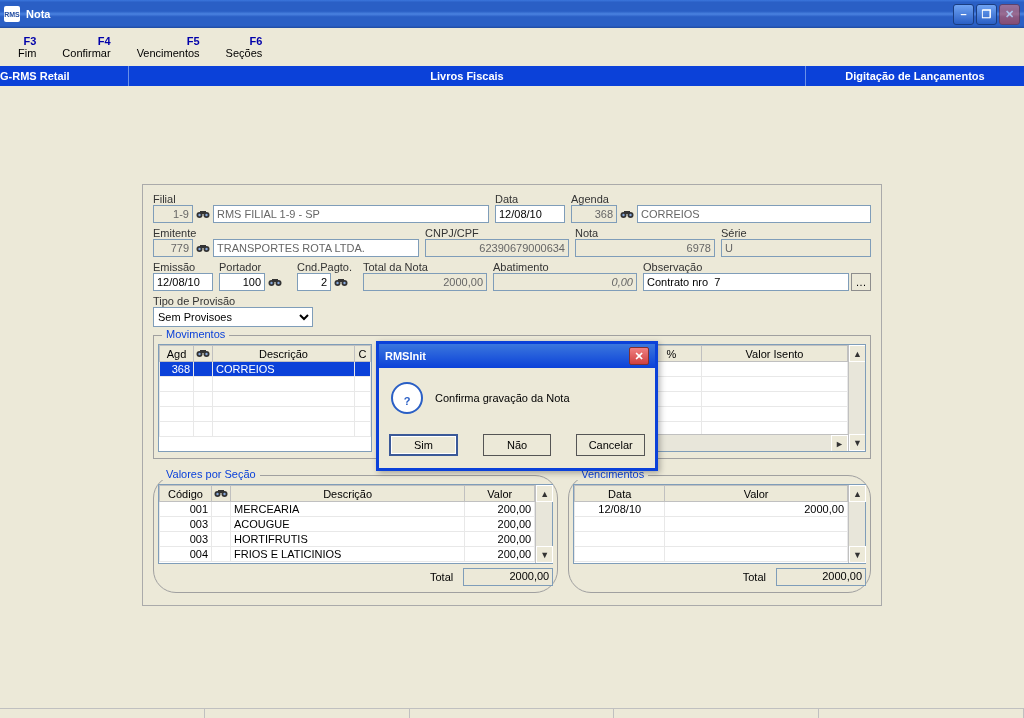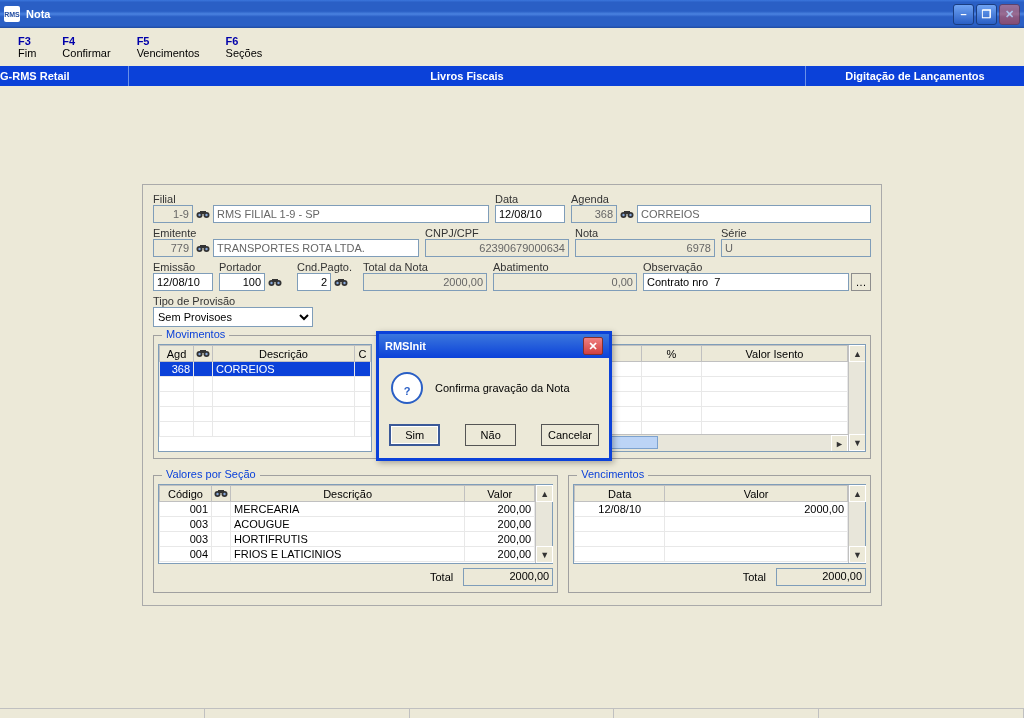--- a/index.html
+++ b/index.html
@@ -9,21 +9,21 @@
 .titlebar { height: 28px; background: linear-gradient(to bottom, #3b77dd 0%, #2a5fc5 8%, #2a5fc5 40%, #4a82e0 50%, #2a5fc5 60%, #2a5fc5 92%, #1f4aa0 100%); display:flex; align-items:center; padding:0 4px; color:#fff; }
 .titlebar .app-icon { width:16px; height:16px; background:#fff; color:#1f4aa0; font-size:7px; font-weight:bold; display:flex; align-items:center; justify-content:center; margin-right:6px; border-radius:2px; }
 .titlebar .title { flex:1; font-weight:bold; }
 .titlebar .winbtns { display:flex; gap:2px; }
 .winbtn { width:21px; height:21px; background:linear-gradient(to bottom,#6fa3f3,#2a5fc5); border:1px solid #1a3d80; border-radius:3px; color:#fff; display:flex; align-items:center; justify-content:center; font-weight:bold; }
 .winbtn.close { background:linear-gradient(to bottom,#e08080,#c04040); border-color:#803030; }
 .winbtn.disabled { opacity:.6; }
 
 
 .fkeys { height:38px; display:flex; align-items:center; padding:4px 10px; gap:10px; }
-.fkey { text-align:left; padding:2px 8px; cursor:pointer; }
+.fkey { text-align:right; padding:2px 8px; cursor:pointer; }
 .fkey .k { color:#0000aa; font-weight:bold; }
 .fkey .l { color:#000; }
 
 
 .ribbon { height:20px; background:#0b41d9; color:#fff; font-weight:bold; display:flex; align-items:center; }
 .ribbon .seg { padding:0 0; height:100%; display:flex; align-items:center;text-align:right; }
 .ribbon .sep { width:1px; background:#6a90e8; height:100%; }
 .ribbon .seg.left { width:128px; }
 .ribbon .seg.center { flex:1; justify-content:center; }
 .ribbon .seg.right { width:218px; justify-content:center; }
@@ -60,26 +60,26 @@
 .tbl tr.blank td { height:15px; }
 
 .scrollv { position:absolute; right:0; top:0; width:17px; height:100%; background:#ece9d8; border-left:1px solid #c0c0c0; display:flex; flex-direction:column; }
 .scrollv .arr, .scrollh .arr { height:17px; width:17px; background:#ece9d8; border:1px solid #fff; display:flex; align-items:center; justify-content:center; font-size:9px; color:#333; }
 .scrollv .track { flex:1; background:#e8e6da; }
 .scrollh { height:17px; background:#ece9d8; border-top:1px solid #c0c0c0; display:flex; }
 .scrollh .track { flex:1; background:#e8e6da; position:relative; }
 .scrollh .thumb { position:absolute; top:1px; height:13px; background:#bcd4f6; border:1px solid #7da2ce; width:140px; left:120px; }
 
 .groups-row { display:flex; gap:10px; margin-top:8px; }
-.groups-row .group { flex:1; }
+.groups-row .group { flex:1;border-radius:23px; }
 .total-row { display:flex; justify-content:flex-end; align-items:center; gap:10px; margin-top:4px; }
 .total-row .tot-val { width:90px; height:18px; border:1px solid #7f9db9; background:#ece9d8; text-align:right; padding:1px 3px; }
 
 
-.modal { position:absolute; left:376px; top:331px; width:236px; border:3px solid #0b41d9; background:#ece9d8; box-shadow:2px 2px 6px rgba(0,0,0,.3); }
+.modal { position:absolute; left:376px; top:341px; width:282px; border:3px solid #0b41d9; background:#ece9d8; box-shadow:2px 2px 6px rgba(0,0,0,.3); }
 .modal .mtitle { height:24px; background:linear-gradient(to bottom,#3b77dd,#0b41d9); color:#fff; font-weight:bold; display:flex; align-items:center; padding:0 6px; }
 .modal .mtitle .t { flex:1; }
 .modal .mtitle .x { width:20px; height:18px; background:linear-gradient(to bottom,#f08080,#d04040); border:1px solid #803030; border-radius:2px; display:flex; align-items:center; justify-content:center; font-weight:bold; }
 .modal .mbody { padding:14px 12px; display:flex; gap:12px; align-items:center; }
 .modal .qicon { width:32px; height:32px; }
 .modal .mbtns { display:flex; gap:25px; justify-content:flex-end; padding:6px 10px 12px; }
 .modal .mbtn { width:74px; height:22px; border:1px solid #555; background:#ece9d8; cursor:pointer; }
 .modal .mbtn.default { border:2px solid #3b5998; box-shadow:inset 0 0 0 1px #fff; }
 
 .bottom-bar { position:absolute; bottom:0; left:0; right:0; height:10px; border-top:1px solid #c0c0c0; background:#ece9d8; display:flex; }
@@ -225,21 +225,21 @@
             </svg>
           </span>
       </div>
     </div>
     <div class="field" style="width:124px">
       <label>Total da Nota</label>
       <input class="txt" readonly="" style="text-align: right;" value="2000,00">
     </div>
     <div class="field" style="width:144px">
       <label>Abatimento</label>
-      <input class="txt" readonly="" style="text-align: right;" value="0,00">
+      <input class="txt" readonly="" style="text-align: right; font-style: italic;" value="0,00">
     </div>
     <div class="field" style="flex:1">
       <label>Observação</label>
       <div class="ctrl">
         <input class="txt" style="flex: 1 1 0%;" value="Contrato nro  7">
         <div class="btn-ellipsis">…</div>
       </div>
     </div>
   </div>
 

